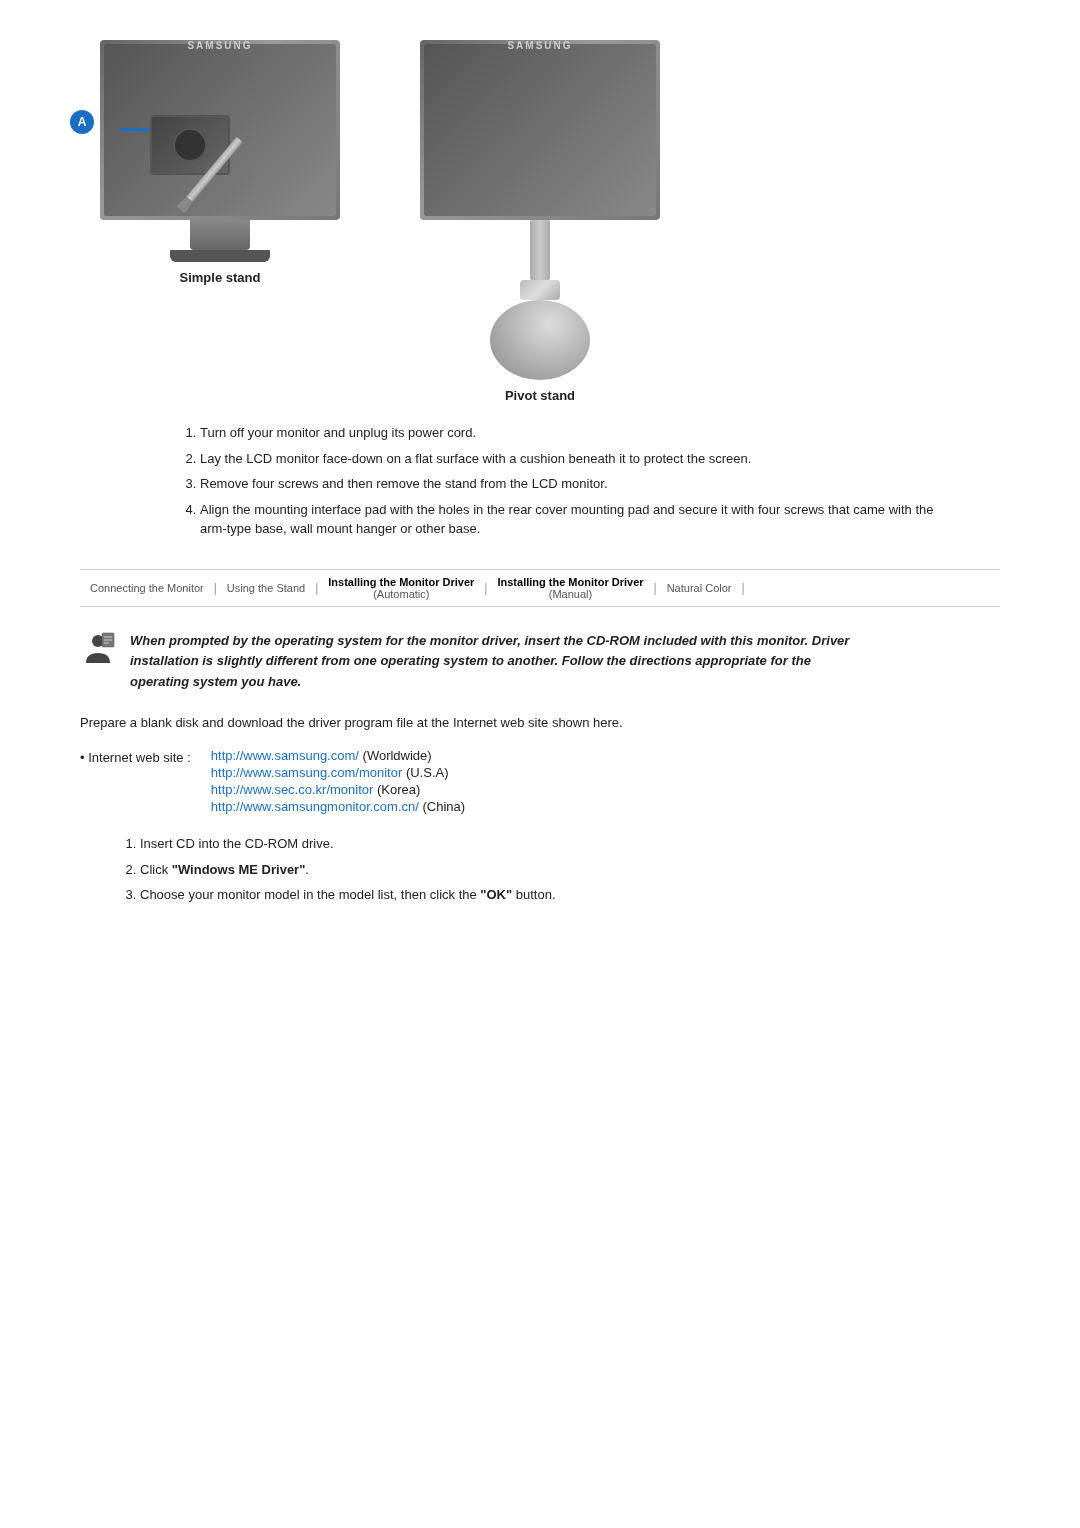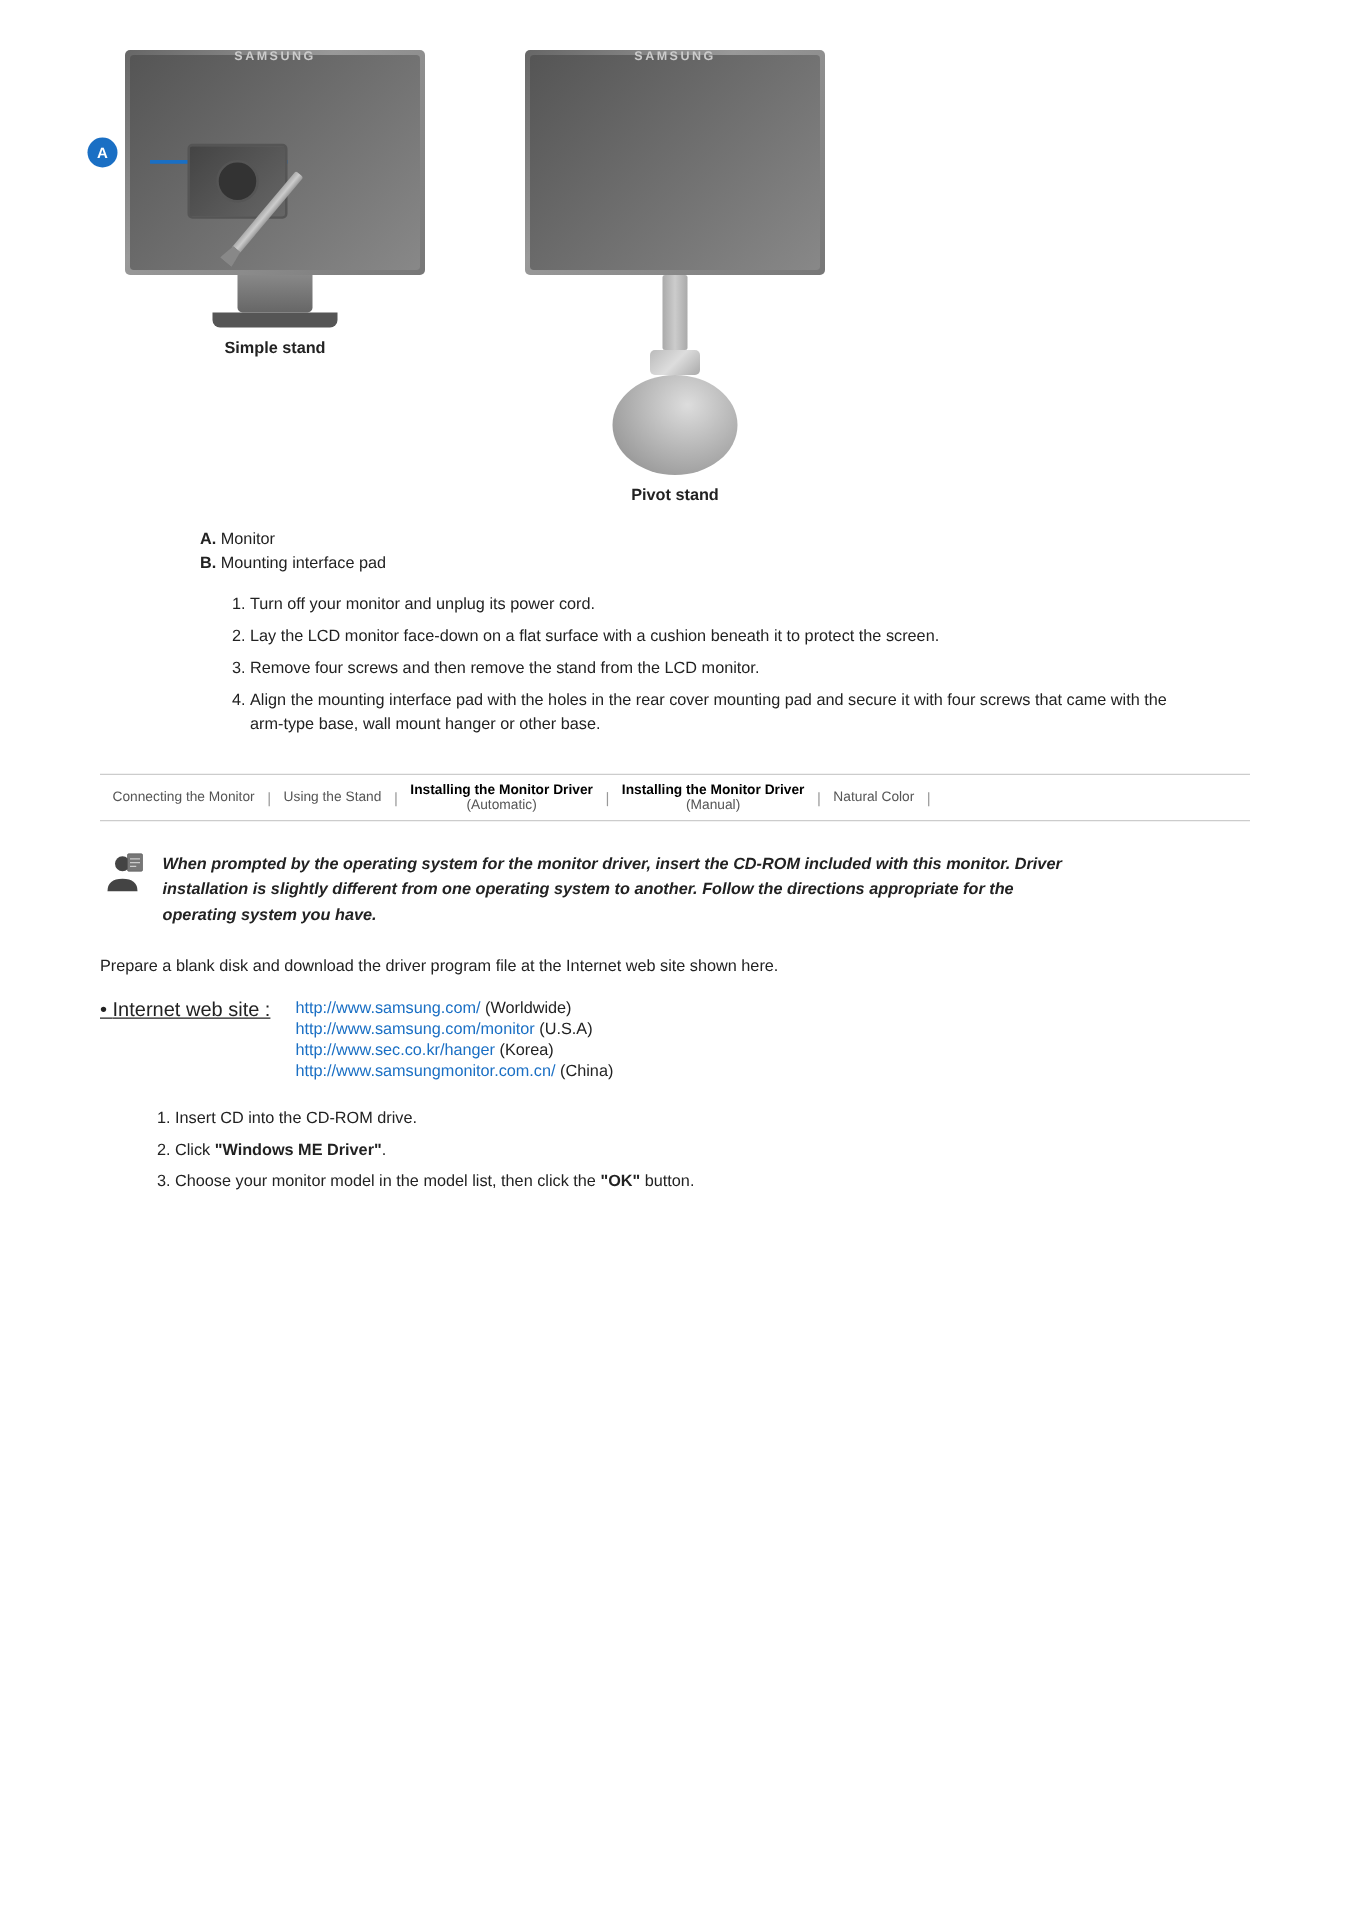--- a/index.html
+++ b/index.html
@@ -287,24 +287,23 @@
     }
 
     
     .link-section {
       display: flex;
       gap: 20px;
       align-items: flex-start;
       margin-bottom: 20px;
     }
     .link-label {
-      font-size: 16px;
+      font-size: 13px;
       white-space: nowrap;
       padding-top: 2px;
-      text-decoration: underline;
     }
     .link-list {
       display: flex;
       flex-direction: column;
       gap: 2px;
     }
     .link-item {
       font-size: 13px;
       color: #1a6fc4;
     }
@@ -391,30 +390,20 @@
           <div class="pivot-joint"></div>
           <div class="pivot-base"></div>
         </div>
         <div class="figure-caption">
           <strong>Pivot stand</strong>
         </div>
       </div>
 
     </div>
 
-    <div class="labels-section">
-      <div class="label-item">
-        <span class="label-letter">A.</span>
-        <span>Monitor</span>
-      </div>
-      <div class="label-item">
-        <span class="label-letter">B.</span>
-        <span>Mounting interface pad</span>
-      </div>
-    </div>
 
     <div class="instructions-list">
       <ol>
         <li>Turn off your monitor and unplug its power cord.</li>
         <li>Lay the LCD monitor face-down on a flat surface with a cushion beneath it to protect the screen.</li>
         <li>Remove four screws and then remove the stand from the LCD monitor.</li>
         <li>Align the mounting interface pad with the holes in the rear cover mounting pad and secure it with four screws that came with the arm-type base, wall mount hanger or other base.</li>
       </ol>
     </div>
 
@@ -466,21 +455,21 @@
       <div class="link-list">
         <div class="link-item">
           <span>http://www.samsung.com/</span>
           <span class="link-suffix">(Worldwide)</span>
         </div>
         <div class="link-item">
           <span>http://www.samsung.com/monitor</span>
           <span class="link-suffix">(U.S.A)</span>
         </div>
         <div class="link-item">
-          <span>http://www.sec.co.kr/hanger</span>
+          <span>http://www.sec.co.kr/monitor</span>
           <span class="link-suffix">(Korea)</span>
         </div>
         <div class="link-item">
           <span>http://www.samsungmonitor.com.cn/</span>
           <span class="link-suffix">(China)</span>
         </div>
       </div>
     </div>
 
 

